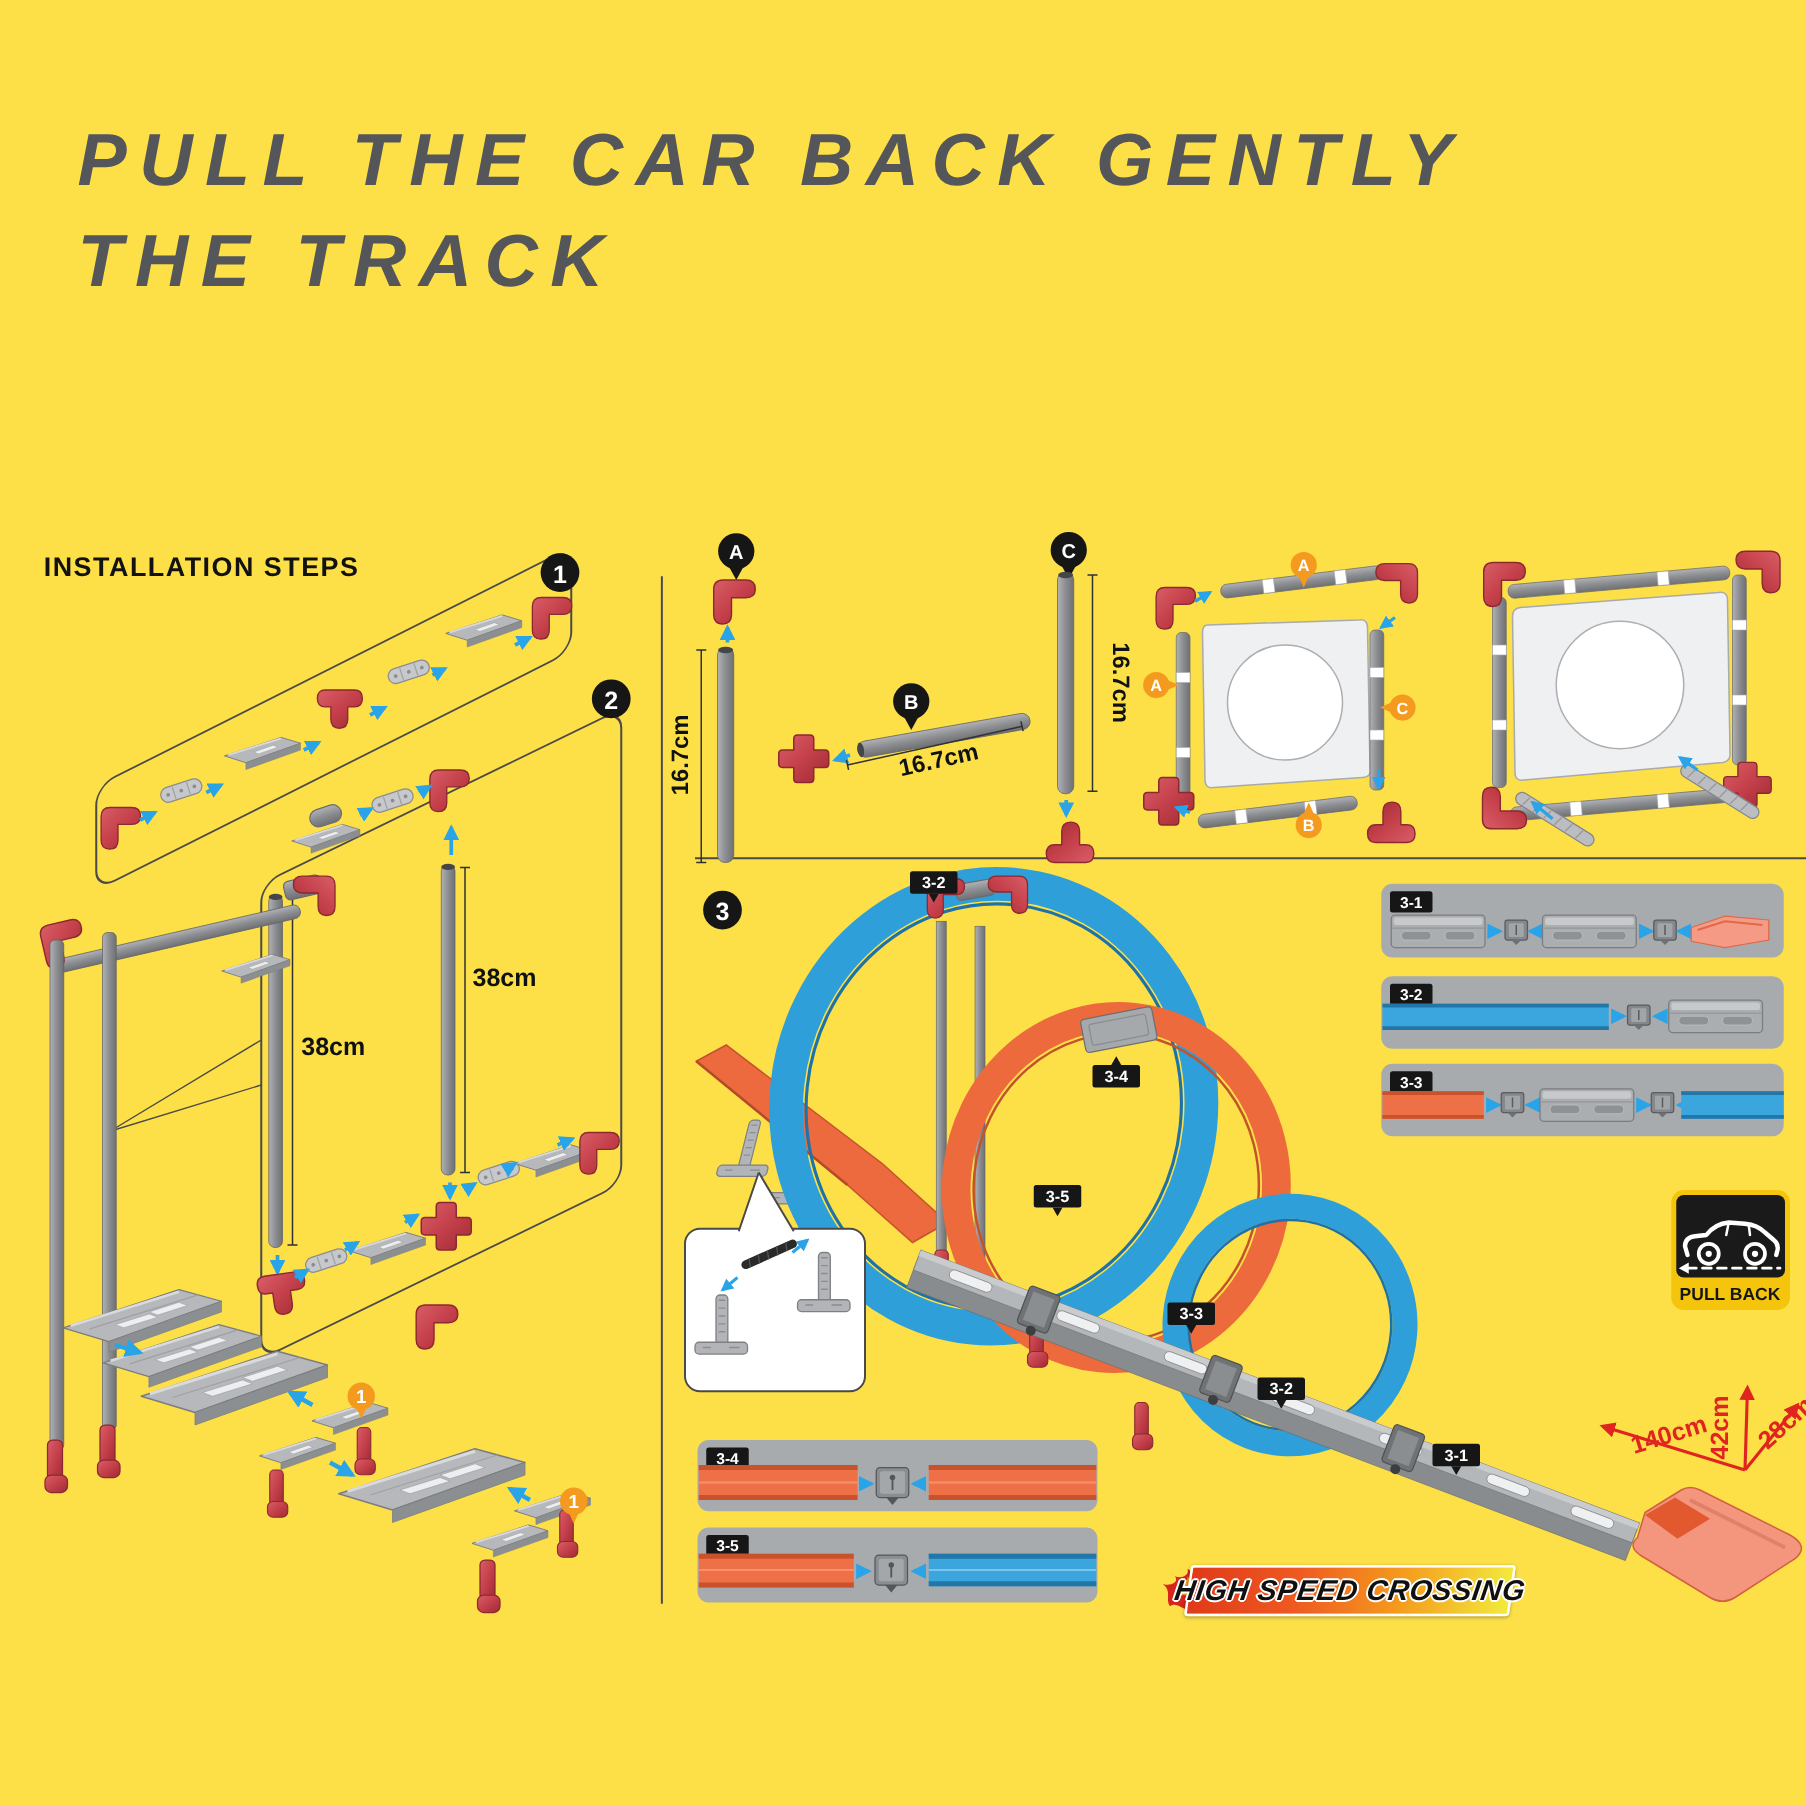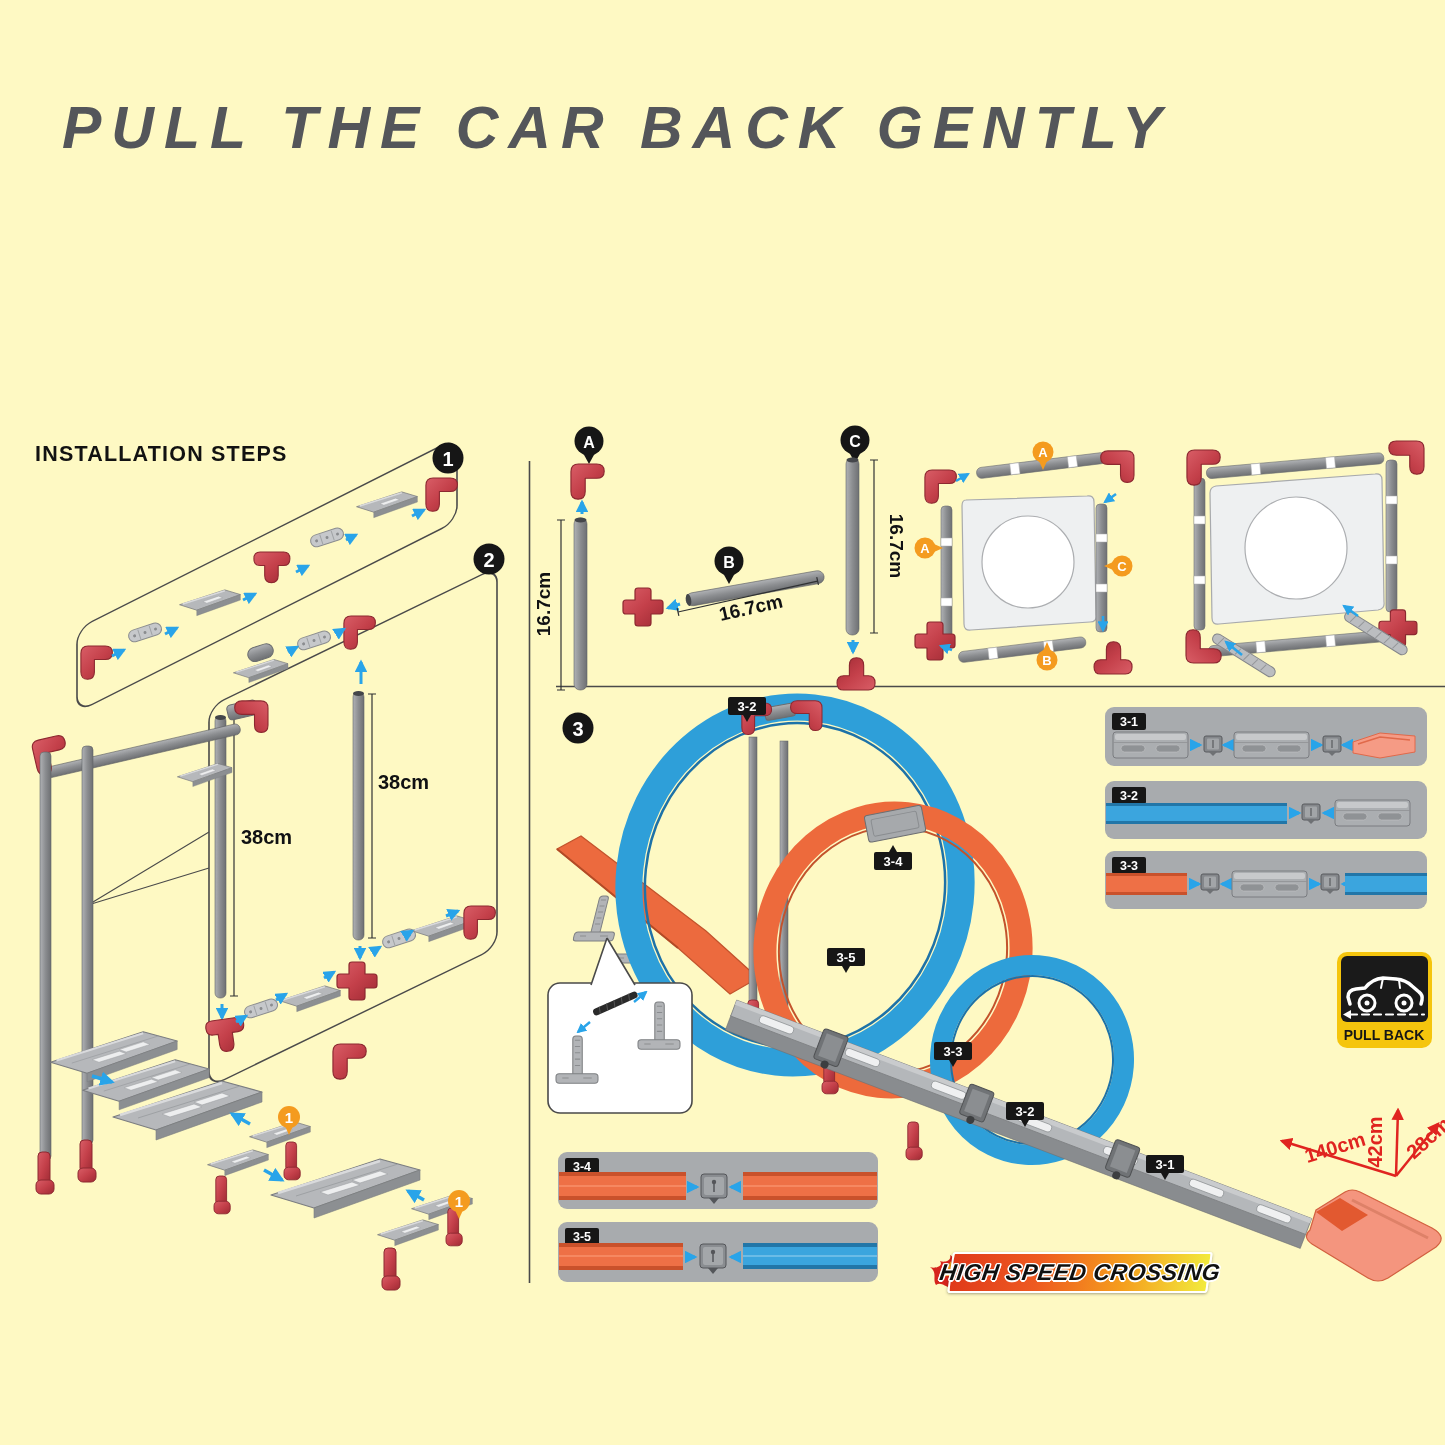--- a/index.html
+++ b/index.html
@@ -1,16 +1,16 @@
 <!DOCTYPE html>
 <html><head>
 <meta charset="utf-8">
 <style>
   html,body{margin:0;padding:0;background:#fff;}
-  .canvas{position:relative;width:1445px;height:1445px;background:#fef9c3;overflow:hidden;
+  .canvas{position:relative;width:1445px;height:1445px;background:#fde047;overflow:hidden;
           font-family:"Liberation Sans",sans-serif;}
   .canvas svg{position:absolute;left:0;top:0;}
   .title{position:absolute;left:62px;top:88px;color:#54565a;font-weight:bold;font-style:italic;
          font-size:59px;line-height:81px;letter-spacing:10px;white-space:nowrap;}
   .heading{position:absolute;left:35px;top:442px;color:#121212;font-weight:bold;
            font-size:21.5px;letter-spacing:1.2px;white-space:nowrap;}
   .logo{position:absolute;left:950px;top:1252px;width:256px;height:37px;transform:skewX(-8deg);
         background:linear-gradient(90deg,#e03a1a,#ee5a21,#f59d1d,#f2ea3d);
         border:2px solid #fff;border-radius:3px;display:flex;align-items:center;justify-content:center;
         box-shadow:0 1px 3px rgba(0,0,0,.35);}
@@ -25,20 +25,21 @@
   .red20{font-size:20px;font-weight:bold;fill:#e02420;text-anchor:middle;}
   .pb{font-size:14px;font-weight:bold;fill:#161616;text-anchor:middle;}
 </style>
 </head>
 <body>
 
 <div class="canvas">
 
   <div class="title">
     <div>PULL THE CAR BACK GENTLY</div>
+    <div>THE TRACK</div>
   </div>
 
   <div class="heading">INSTALLATION STEPS</div>
 
   <svg width="1445" height="1445" viewBox="0 0 1445 1445">
     <defs>
       <linearGradient id="gpoleV" x1="0" y1="0" x2="1" y2="0">
         <stop offset="0" stop-color="#b0b2b5"></stop>
           <stop offset="0.5" stop-color="#8b8d90"></stop>
           <stop offset="1" stop-color="#6e7073"></stop>

